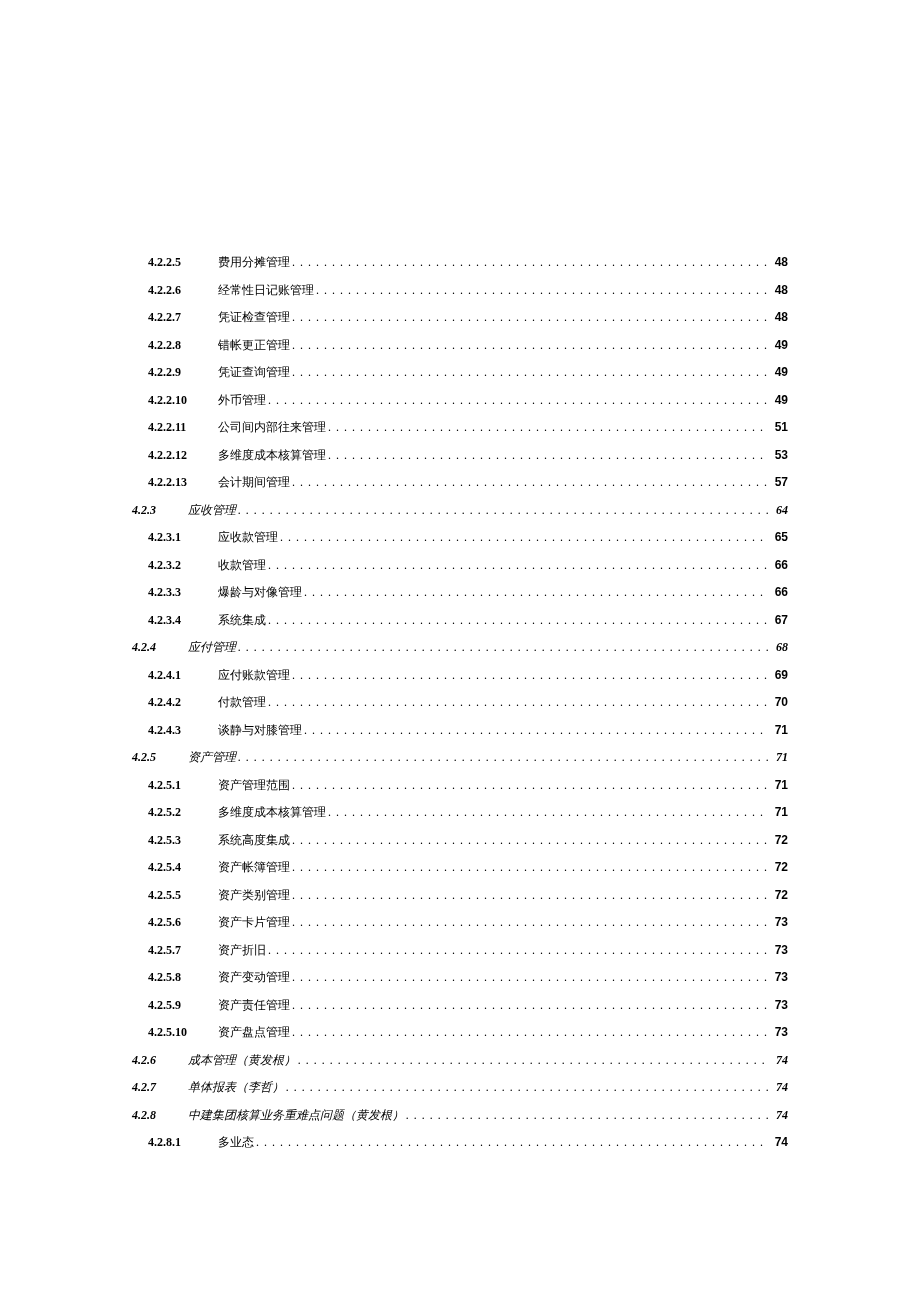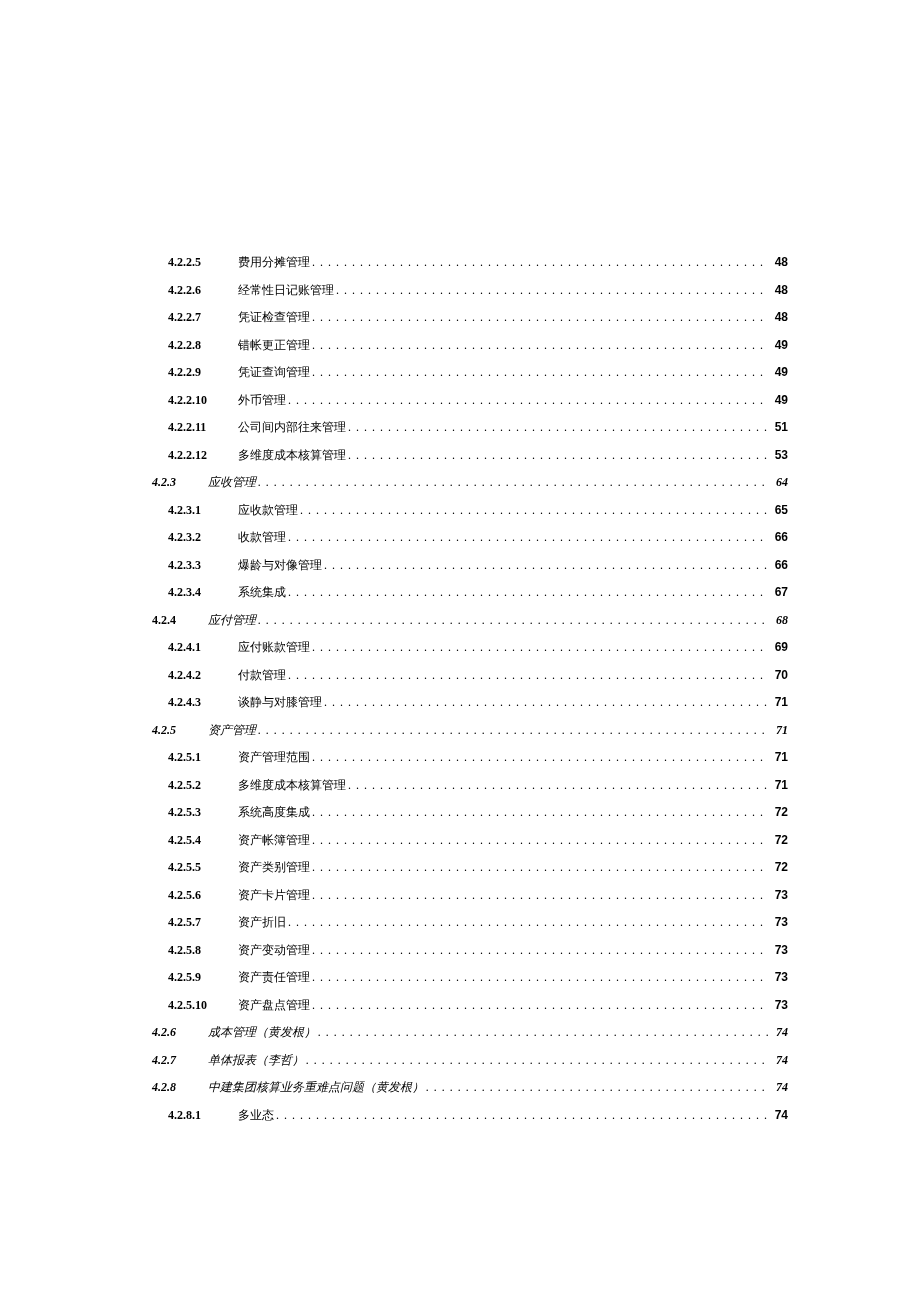--- a/index.html
+++ b/index.html
@@ -12,21 +12,20 @@
       color: #000;
       padding-top: 254px;
       padding-left: 132px;
       padding-right: 132px;
     }
     .toc-line {
       display: flex;
       align-items: baseline;
       margin-bottom: 10.5px;
       white-space: nowrap;
-      margin-left: 20px;
     }
     .toc-num {
       font-weight: bold;
       flex-shrink: 0;
       font-family: "Times New Roman", serif;
     }
     .toc-num-sub { width: 70px; }
     .toc-num-sec { width: 56px; }
     .toc-title {
       flex-shrink: 0;
@@ -112,20 +111,26 @@
       <span class="toc-title">公司间内部往来管理</span>
       <span class="toc-leader"></span>
       <span class="toc-page">51</span>
     </div>
     <div class="toc-line level-3">
       <span class="toc-num toc-num-sub">4.2.2.12</span>
       <span class="toc-title">多维度成本核算管理</span>
       <span class="toc-leader"></span>
       <span class="toc-page">53</span>
     </div>
+    <div class="toc-line level-3">
+      <span class="toc-num toc-num-sub">4.2.2.13</span>
+      <span class="toc-title">会计期间管理</span>
+      <span class="toc-leader"></span>
+      <span class="toc-page">57</span>
+    </div>
     <div class="toc-line level-2">
       <span class="toc-num toc-num-sec" style="font-style: italic;">4.2.3</span>
       <span class="toc-title toc-title-sec" style="font-style: italic;">应收管理</span>
       <span class="toc-leader toc-leader-italic"></span>
       <span class="toc-page-italic">64</span>
     </div>
     <div class="toc-line level-3">
       <span class="toc-num toc-num-sub">4.2.3.1</span>
       <span class="toc-title">应收款管理</span>
       <span class="toc-leader"></span>
@@ -143,21 +148,21 @@
       <span class="toc-leader"></span>
       <span class="toc-page">66</span>
     </div>
     <div class="toc-line level-3">
       <span class="toc-num toc-num-sub">4.2.3.4</span>
       <span class="toc-title">系统集成</span>
       <span class="toc-leader"></span>
       <span class="toc-page">67</span>
     </div>
     <div class="toc-line level-2">
-      <span class="toc-num toc-num-sec" style="">4.2.4</span>
+      <span class="toc-num toc-num-sec" style="font-style: italic;">4.2.4</span>
       <span class="toc-title toc-title-sec" style="font-style: italic;">应付管理</span>
       <span class="toc-leader toc-leader-italic"></span>
       <span class="toc-page-italic">68</span>
     </div>
     <div class="toc-line level-3">
       <span class="toc-num toc-num-sub">4.2.4.1</span>
       <span class="toc-title">应付账款管理</span>
       <span class="toc-leader"></span>
       <span class="toc-page">69</span>
     </div>

